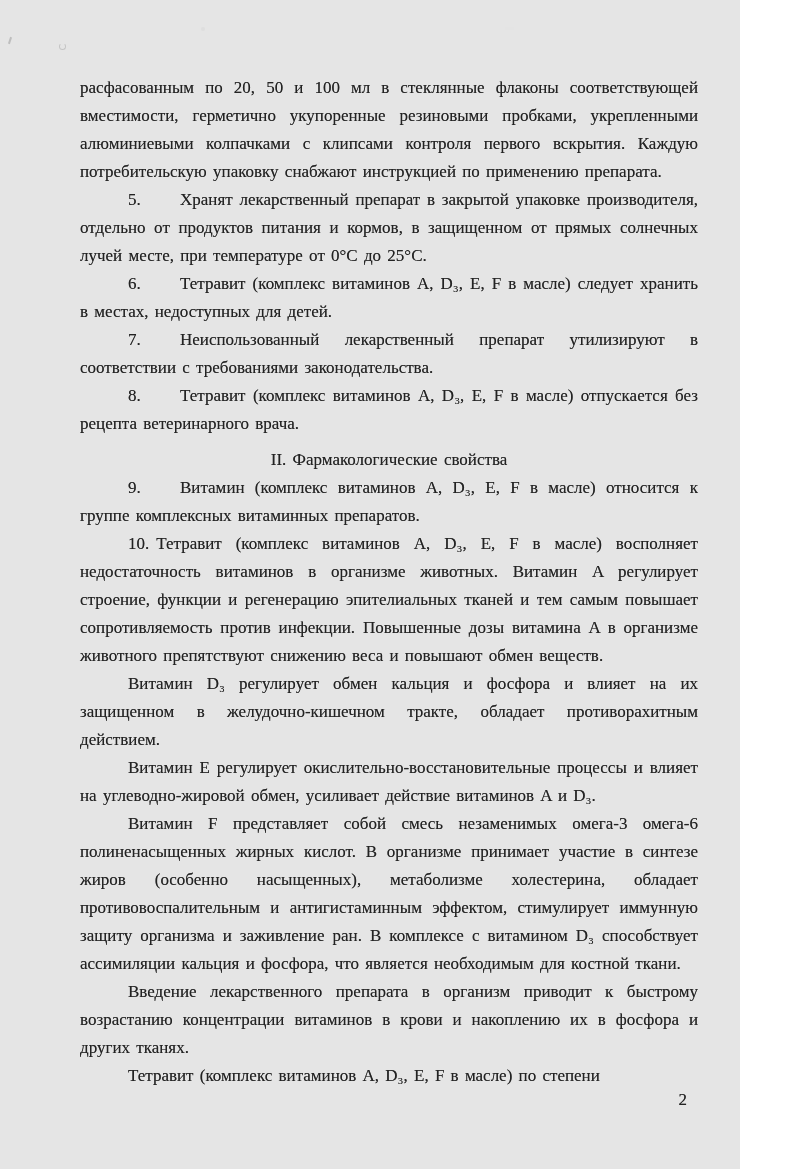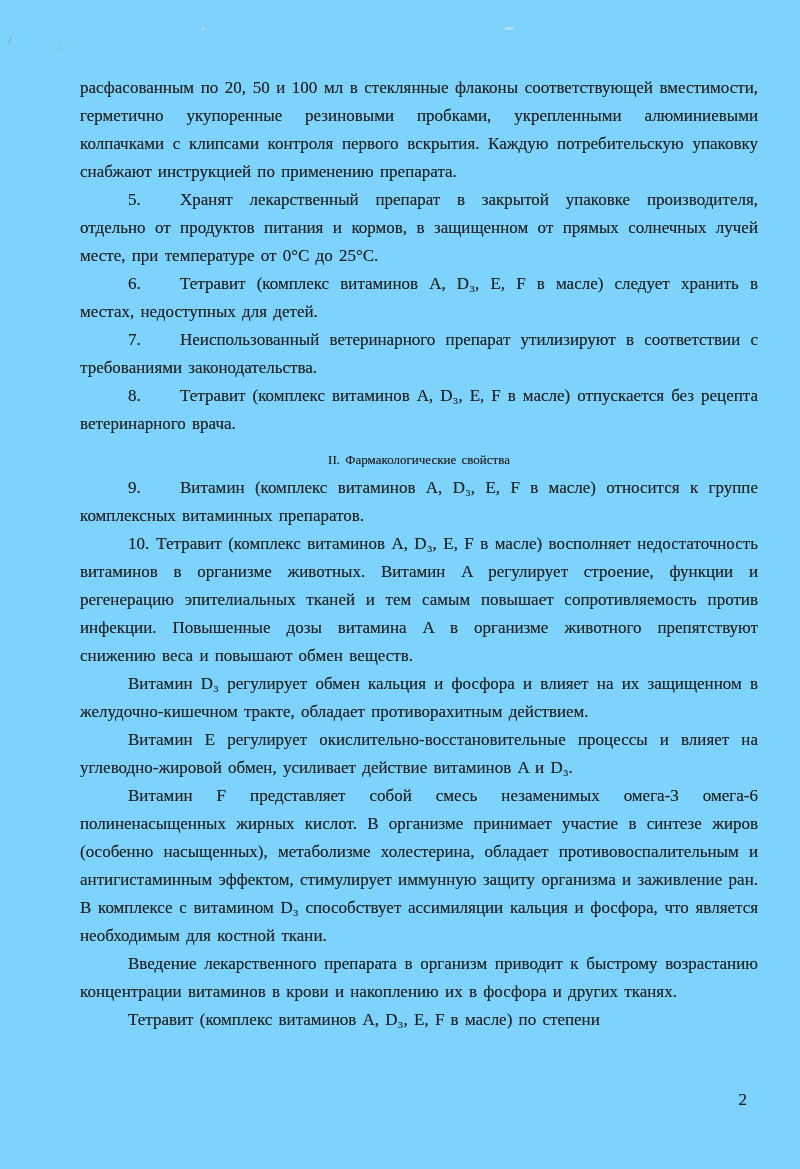--- a/index.html
+++ b/index.html
@@ -9,25 +9,25 @@
   }
   body {
     width: 800px;
     height: 1169px;
     font-family: "Liberation Serif", "DejaVu Serif", serif;
     color: #232323;
     overflow: hidden;
   }
   .page {
     position: relative;
-    width: 800px;
+    width: 740px;
     height: 1169px;
     box-sizing: border-box;
     padding: 74px 42px 0 80px;
-    background: #7dd3fc;
+    background: #e5e5e5;
   }
   .para {
     margin: 0;
     font-size: 17px;
     line-height: 28px;
     text-align: justify;
     word-spacing: 2px;
     text-shadow: 0 0 0.6px rgba(35,35,35,0.55);
   }
   .indent {
@@ -37,21 +37,21 @@
     display: inline-block;
     min-width: 52px;
     text-indent: 0;
   }
   .num.short {
     min-width: 0;
     padding-right: 7px;
   }
   .heading {
     margin: 8px 0 0 0;
-    font-size: 13px;
+    font-size: 17px;
     font-weight: normal;
     line-height: 28px;
     text-align: center;
     word-spacing: 2px;
     text-shadow: 0 0 0.6px rgba(35,35,35,0.55);
   }
   .page-number {
     position: absolute;
     top: 1086px;
     right: 53px;
@@ -75,21 +75,21 @@
   <div class="scan-mark m2"></div>
   <div class="scan-mark m3"></div>
   <div class="scan-mark m4"></div>
 
   <p class="para">расфасованным по 20, 50 и 100 мл в стеклянные флаконы соответствующей вместимости, герметично укупоренные резиновыми пробками, укрепленными алюминиевыми колпачками с клипсами контроля первого вскрытия. Каждую потребительскую упаковку снабжают инструкцией по применению препарата.</p>
 
   <p class="para indent"><span class="num">5.</span><span>Хранят лекарственный препарат в закрытой упаковке производителя, отдельно от продуктов питания и кормов, в защищенном от прямых солнечных лучей месте, при температуре от 0°С до 25°С.</span></p>
 
   <p class="para indent"><span class="num">6.</span><span>Тетравит (комплекс витаминов A, D₃, E, F в масле) следует хранить в местах, недоступных для детей.</span></p>
 
-  <p class="para indent"><span class="num">7.</span><span>Неиспользованный ветеринарного препарат утилизируют в соответствии с требованиями законодательства.</span></p>
+  <p class="para indent"><span class="num">7.</span><span>Неиспользованный лекарственный препарат утилизируют в соответствии с требованиями законодательства.</span></p>
 
   <p class="para indent"><span class="num">8.</span><span>Тетравит (комплекс витаминов A, D₃, E, F в масле) отпускается без рецепта ветеринарного врача.</span></p>
 
   <h2 class="heading">II. Фармакологические свойства</h2>
 
   <p class="para indent"><span class="num">9.</span><span>Витамин (комплекс витаминов A, D₃, E, F в масле) относится к группе комплексных витаминных препаратов.</span></p>
 
   <p class="para indent"><span class="num short">10.</span><span>Тетравит (комплекс витаминов A, D₃, E, F в масле) восполняет недостаточность витаминов в организме животных. Витамин A регулирует строение, функции и регенерацию эпителиальных тканей и тем самым повышает сопротивляемость против инфекции. Повышенные дозы витамина A в организме животного препятствуют снижению веса и повышают обмен веществ.</span></p>
 
   <p class="para indent">Витамин D₃ регулирует обмен кальция и фосфора и влияет на их защищенном в желудочно-кишечном тракте, обладает противорахитным действием.</p>

